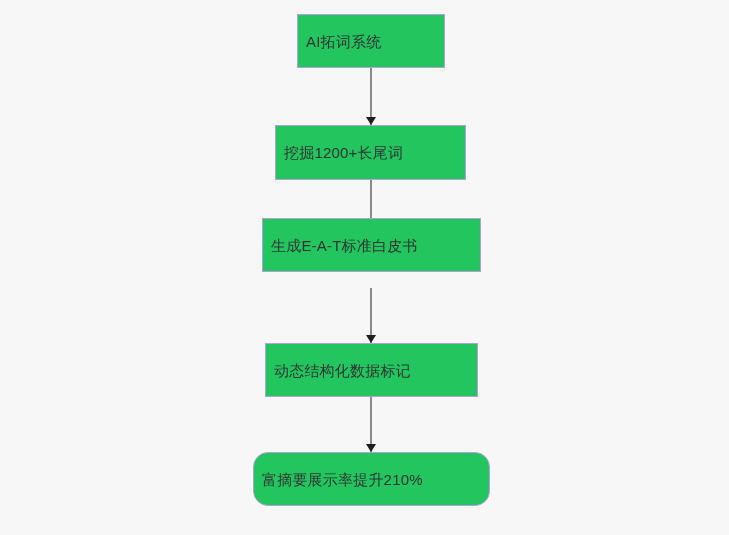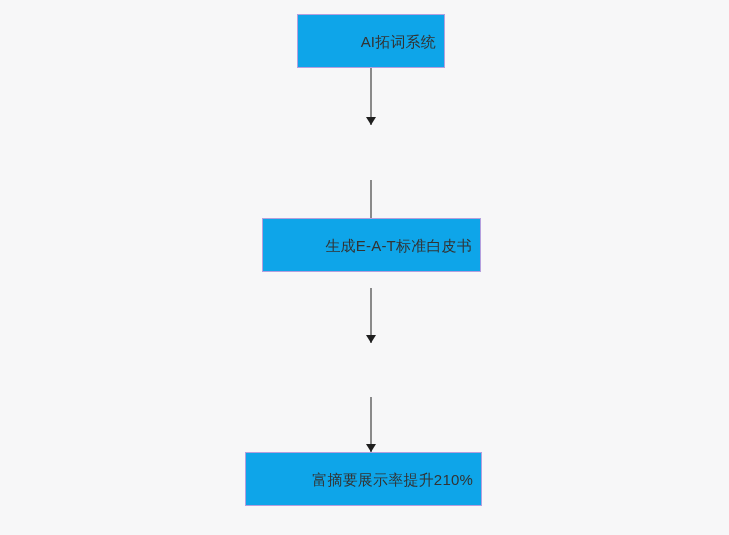--- a/index.html
+++ b/index.html
@@ -14,26 +14,26 @@
     overflow: hidden;
   }
   #flowchart {
     position: relative;
     width: 729px;
     height: 535px;
   }
   .node {
     position: absolute;
     box-sizing: border-box;
-    background: #0ea5e9;
+    background: #22c55e;
     border: 1px solid #b49fde;
     border-radius: 0;
     display: flex;
     align-items: center;
-    justify-content: flex-end;
+    justify-content: flex-start;
     color: #333333;
     font-size: 15px;
     line-height: 1;
     letter-spacing: 0.2px;
     white-space: nowrap;
   }
   .node-label {
     display: block;
     padding: 0 8px;
   }
@@ -80,23 +80,29 @@
 
   <div class="edge" style="left:370px; top:397px; width:2px; height:55px;">
     <div class="edge-line" style="height:55px;"></div>
     <div class="edge-head" style="top:47px;"></div>
   </div>
 
   <div class="node" style="left:297px; top:14px; width:148px; height:54px;">
     <span class="node-label">AI拓词系统</span>
   </div>
 
+  <div class="node" style="left:275px; top:125px; width:191px; height:55px;">
+    <span class="node-label">挖掘1200+长尾词</span>
+  </div>
 
   <div class="node" style="left:262px; top:218px; width:219px; height:54px;">
     <span class="node-label">生成E-A-T标准白皮书</span>
   </div>
 
+  <div class="node" style="left:265px; top:343px; width:213px; height:54px;">
+    <span class="node-label">动态结构化数据标记</span>
+  </div>
 
-  <div class="node" style="left:245px; top:452px; width:237px; height:54px;">
+  <div class="node" style="left:253px; top:452px; width:237px; height:54px;border-radius:15px;">
     <span class="node-label">富摘要展示率提升210%</span>
   </div>
 
 </div>
 
 </body></html>

